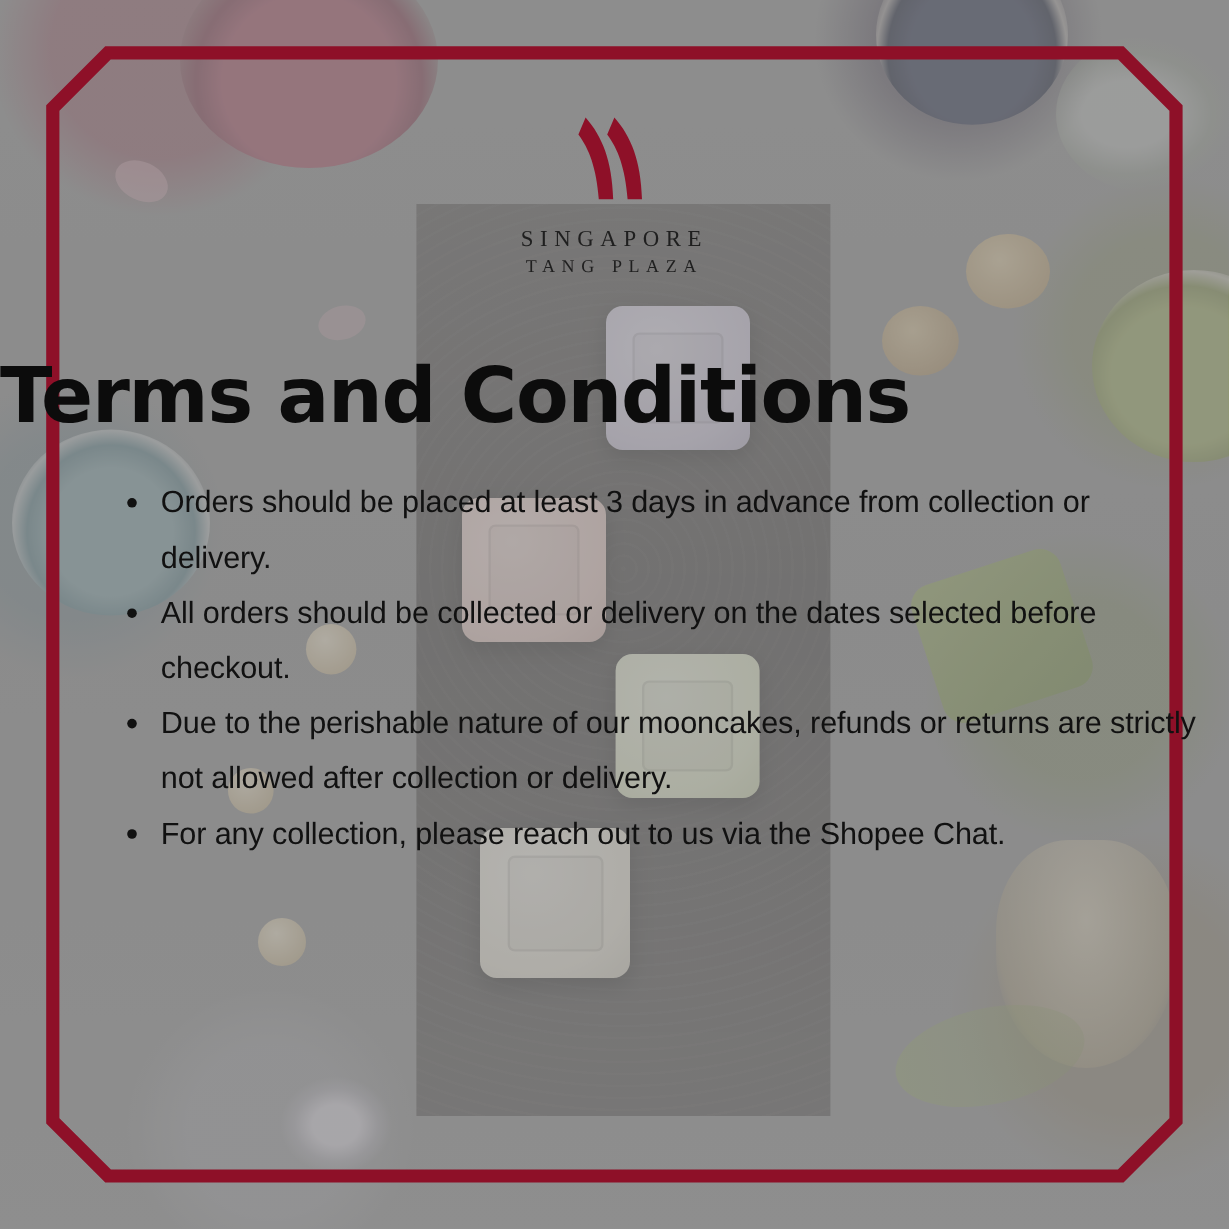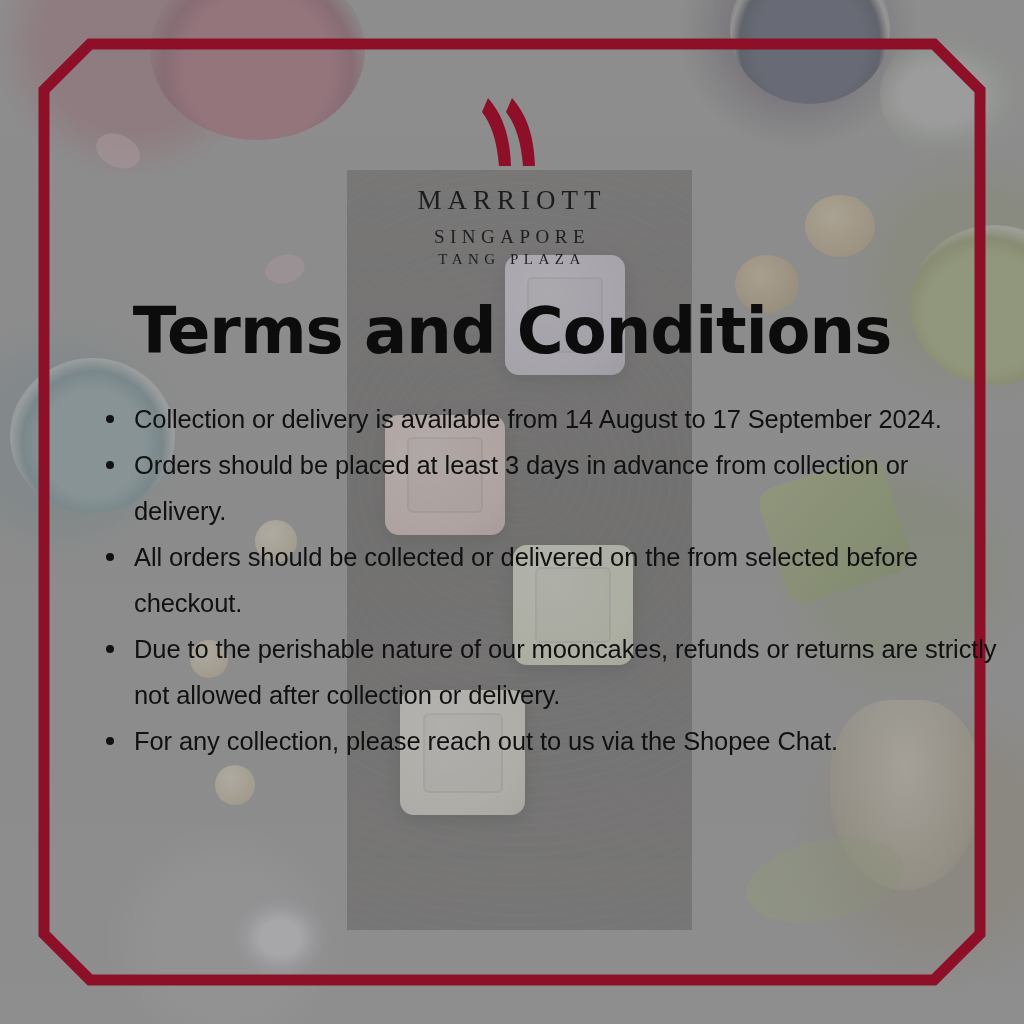--- a/index.html
+++ b/index.html
@@ -171,21 +171,21 @@
     letter-spacing: 5.5px;
     color: #1f1f1f;
     line-height: 1.35;
   }
 
   .title {
     position: absolute;
     top: 294px;
     left: 0;
     right: 0;
-    text-align: center;
+    text-align: left;
     font-family: "DejaVu Sans", sans-serif;
     font-weight: 700;
     font-size: 64px;
     letter-spacing: -1px;
     color: #0c0c0c;
   }
 
   .terms {
     position: absolute;
     top: 396px;
@@ -255,29 +255,27 @@
 
   <div class="content">
 
     <div class="logo-block">
       <span class="logo-mark">
         <svg width="120" height="78" viewBox="0 0 120 78" aria-hidden="true">
           <path d="M36 6 C50 22 58 42 59 74 L47 74 C45 48 39 32 30 20 Z" fill="#8e1028"></path>
           <path d="M60 6 C74 22 82 42 83 74 L71 74 C69 48 63 32 54 20 Z" fill="#8e1028"></path>
         </svg>
       </span>
-      <div class="brand-name">MARRIOTT</div>
       <div class="brand-sub">SINGAPORE</div>
       <div class="brand-sub2">TANG PLAZA</div>
     </div>
 
     <div class="title">Terms and Conditions</div>
 
     <ul class="terms">
-      <li>Collection or delivery is available from 14 August to 17 September 2024.</li>
       <li>Orders should be placed at least 3 days in advance from collection or delivery.</li>
-      <li>All orders should be collected or delivered on the from selected before checkout.</li>
+      <li>All orders should be collected or delivery on the dates selected before checkout.</li>
       <li>Due to the perishable nature of our mooncakes, refunds or returns are strictly not allowed after collection or delivery.</li>
       <li>For any collection, please reach out to us via the Shopee Chat.</li>
     </ul>
 
   </div>
 </div>
 
 </body></html>

